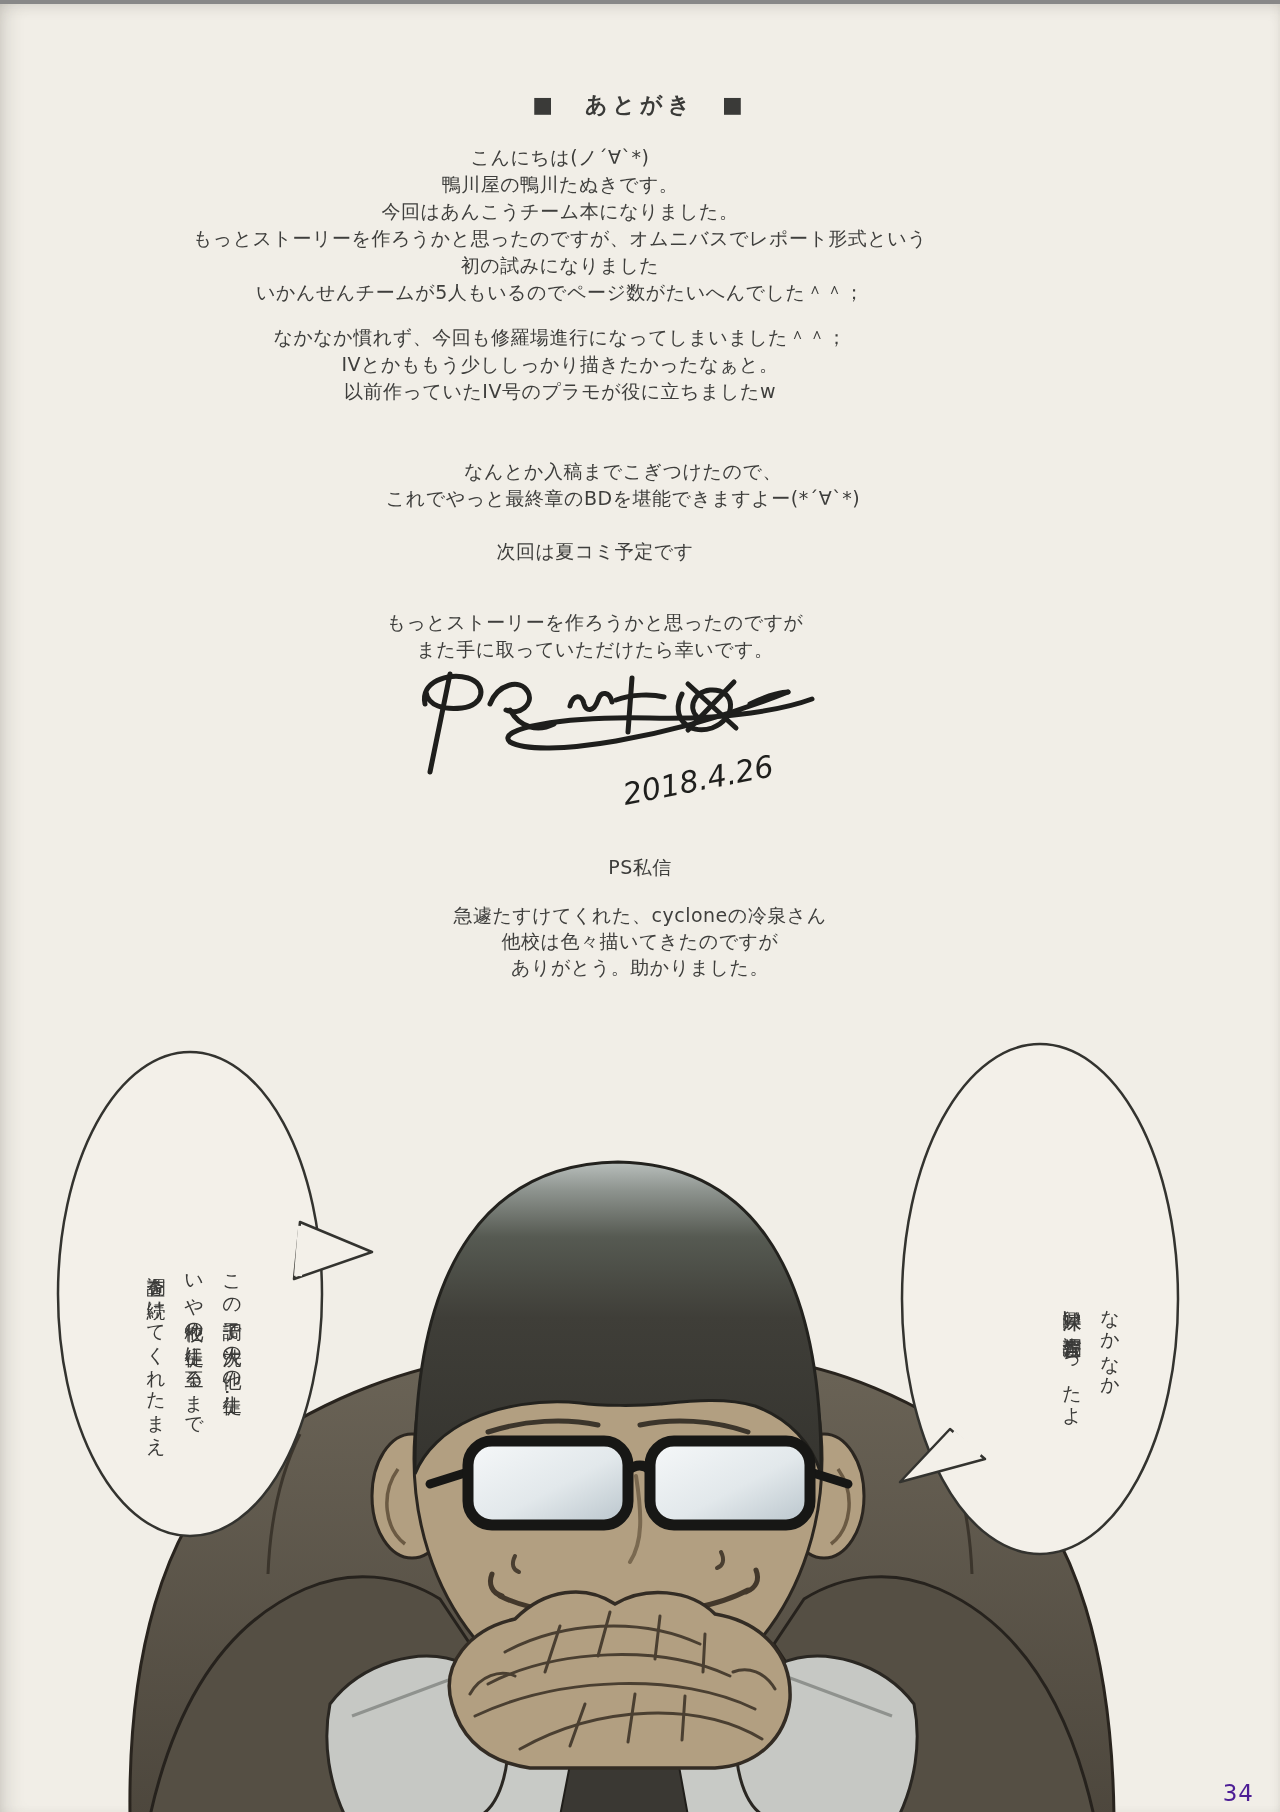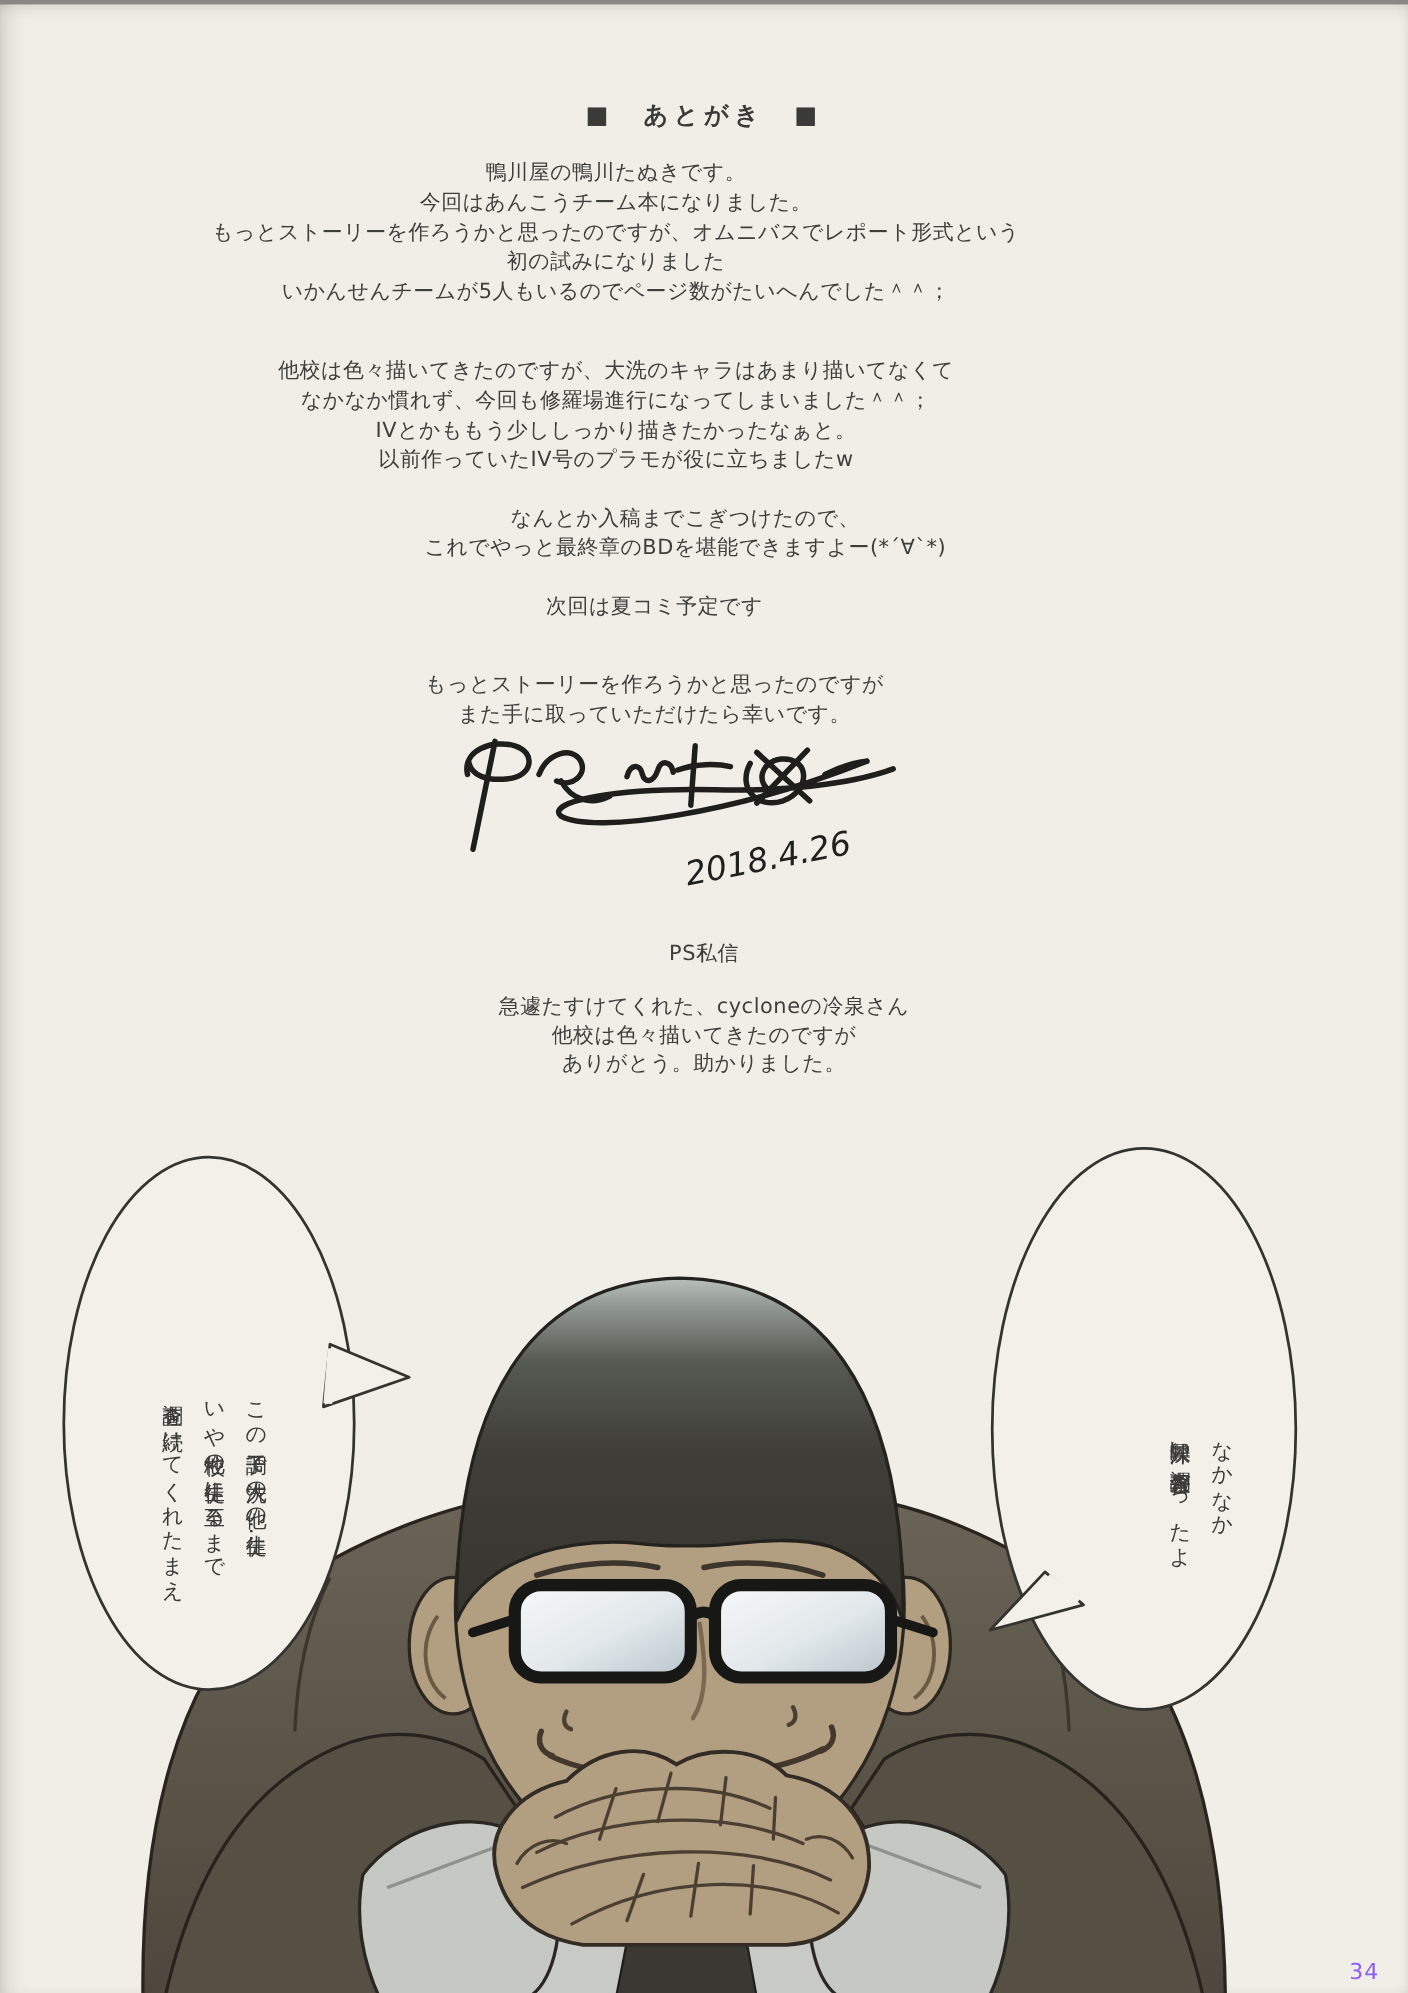--- a/index.html
+++ b/index.html
@@ -25,40 +25,40 @@
   .b4{top:534px;left:0;width:1190px;}
   .b5{top:605px;left:0;width:1190px;}
   .ps-title{top:850px;left:0;width:1280px;}
   .ps-body{top:898px;left:0;width:1280px;line-height:26px;}
   .sig{position:absolute;left:370px;top:640px;width:480px;height:180px;}
   .art{position:absolute;left:0;top:1000px;width:1280px;height:812px;}
   .vtext{position:absolute;writing-mode:vertical-rl;text-orientation:mixed;
          font-size:19px;line-height:38px;color:#3a3a38;letter-spacing:1px;}
   .vleft{left:134px;top:1258px;width:118px;height:290px;}
   .vright{left:1050px;top:1292px;width:80px;height:270px;}
-  .pageno{position:absolute;right:26px;top:1776px;font-size:20px;color:#8b5cf6;letter-spacing:1px;}
+  .pageno{position:absolute;right:26px;top:1776px;font-size:23px;color:#4c1d95;letter-spacing:1px;}
   .line{white-space:nowrap;}
 </style>
 </head>
 <body>
 
 <div class="page">
 
   <div class="title">■　あとがき　■</div>
 
   <div class="tcenter b1">
+    <div class="line">こんにちは(ノ´∀`*)</div>
     <div class="line">鴨川屋の鴨川たぬきです。</div>
     <div class="line">今回はあんこうチーム本になりました。</div>
     <div class="line">もっとストーリーを作ろうかと思ったのですが、オムニバスでレポート形式という</div>
     <div class="line">初の試みになりました</div>
     <div class="line">いかんせんチームが5人もいるのでページ数がたいへんでした＾＾；</div>
   </div>
 
   <div class="tcenter b2">
-    <div class="line">他校は色々描いてきたのですが、大洗のキャラはあまり描いてなくて</div>
     <div class="line">なかなか慣れず、今回も修羅場進行になってしまいました＾＾；</div>
     <div class="line">IVとかももう少ししっかり描きたかったなぁと。</div>
     <div class="line">以前作っていたIV号のプラモが役に立ちましたw</div>
   </div>
 
   <div class="tcenter b3">
     <div class="line">なんとか入稿までこぎつけたので、</div>
     <div class="line">これでやっと最終章のBDを堪能できますよー(*´∀`*)</div>
   </div>
 

